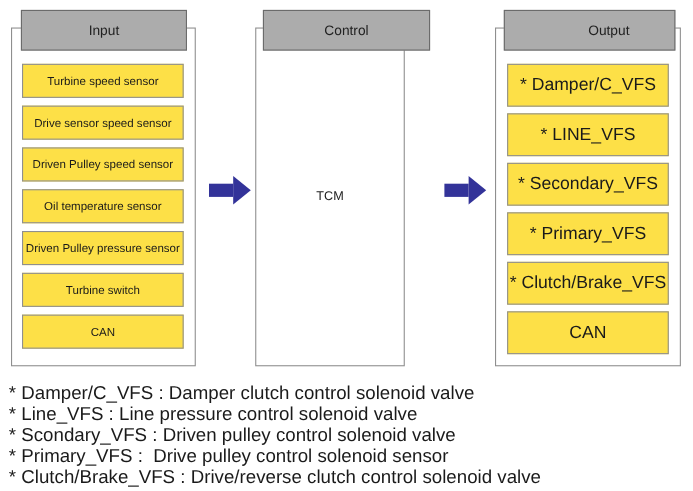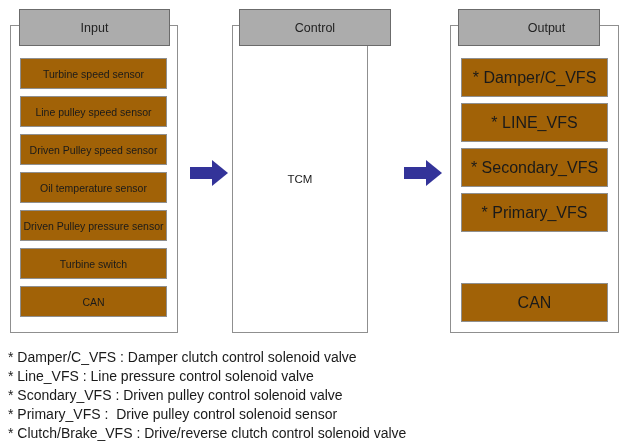--- a/index.html
+++ b/index.html
@@ -22,25 +22,25 @@
 
   
   .header {
     position:absolute; top:9px; height:37px; z-index:3;
     background:#acacac; border:1px solid #6b6b6b; box-sizing:border-box;
     display:flex; align-items:center; justify-content:center;
     font-size:12.5px; color:#222222;
   }
   .header-input  { left:19px;  width:151px;text-align:center; }
   .header-control{ left:239px; width:152px; }
-  .header-output { left:458px; width:142px;padding-left:35px; }
+  .header-output { left:458px; width:156px;padding-left:35px; }
 
   
   .box {
-    position:absolute; background:#a16207; border:1px solid #8f8f8f;
+    position:absolute; background:#fde047; border:1px solid #8f8f8f;
     box-sizing:border-box; display:flex; align-items:center; justify-content:center;
     text-align:left; color:#1a1a1a; z-index:2;
   }
   .box-input  { left:9px;  width:147px; height:31px; font-size:10.5px; }
   .box-output { left:10px; width:147px; height:39px; font-size:16px; }
 
   .i0{top:32px}.i1{top:70px}.i2{top:108px}.i3{top:146px}.i4{top:184px}.i5{top:222px}.i6{top:260px}
   .o0{top:32px}.o1{top:77px}.o2{top:122px}.o3{top:167px}.o4{top:212px}.o5{top:257px}
 
   .tcm-label { font-size:11.5px; color:#1a1a1a; }
@@ -52,41 +52,41 @@
   .arrow .tail { position:absolute; left:0; top:7px; width:22px; height:12px; background:#333399; }
   .arrow .head {
     position:absolute; left:22px; top:0; width:0; height:0;
     border-top:13px solid transparent; border-bottom:13px solid transparent;
     border-left:16px solid #333399;
   }
 
   
   .notes { position:absolute; left:8px; top:348px; }
   .note-line {
-    font-size:14px; line-height:19px; color:#1a1a1a; white-space:pre-wrap;
+    font-size:17px; line-height:19px; color:#1a1a1a; white-space:pre-wrap;
   }
 </style>
 </head>
 <body>
 
 <div class="canvas">
 
   <div class="header header-input">
     <span>Input</span>
   </div>
   <div class="header header-control">
     <span>Control</span>
   </div>
   <div class="header header-output">
     <span>Output</span>
   </div>
 
   <div class="container container-input">
     <div class="box box-input i0">Turbine speed sensor</div>
-    <div class="box box-input i1">Line pulley speed sensor</div>
+    <div class="box box-input i1">Drive sensor speed sensor</div>
     <div class="box box-input i2">Driven Pulley speed sensor</div>
     <div class="box box-input i3">Oil temperature sensor</div>
     <div class="box box-input i4">Driven Pulley pressure sensor</div>
     <div class="box box-input i5">Turbine switch</div>
     <div class="box box-input i6">CAN</div>
   </div>
 
   <div class="arrow arrow-1">
     <div class="tail"></div>
     <div class="head"></div>
@@ -99,20 +99,21 @@
   <div class="arrow arrow-2">
     <div class="tail"></div>
     <div class="head"></div>
   </div>
 
   <div class="container container-output">
     <div class="box box-output o0">* Damper/C_VFS</div>
     <div class="box box-output o1">* LINE_VFS</div>
     <div class="box box-output o2">* Secondary_VFS</div>
     <div class="box box-output o3">* Primary_VFS</div>
+    <div class="box box-output o4">* Clutch/Brake_VFS</div>
     <div class="box box-output o5">CAN</div>
   </div>
 
   <div class="notes">
     <div class="note-line">* Damper/C_VFS : Damper clutch control solenoid valve</div>
     <div class="note-line">* Line_VFS : Line pressure control solenoid valve</div>
     <div class="note-line">* Scondary_VFS : Driven pulley control solenoid valve</div>
     <div class="note-line">* Primary_VFS :  Drive pulley control solenoid sensor</div>
     <div class="note-line">* Clutch/Brake_VFS : Drive/reverse clutch control solenoid valve</div>
   </div>

